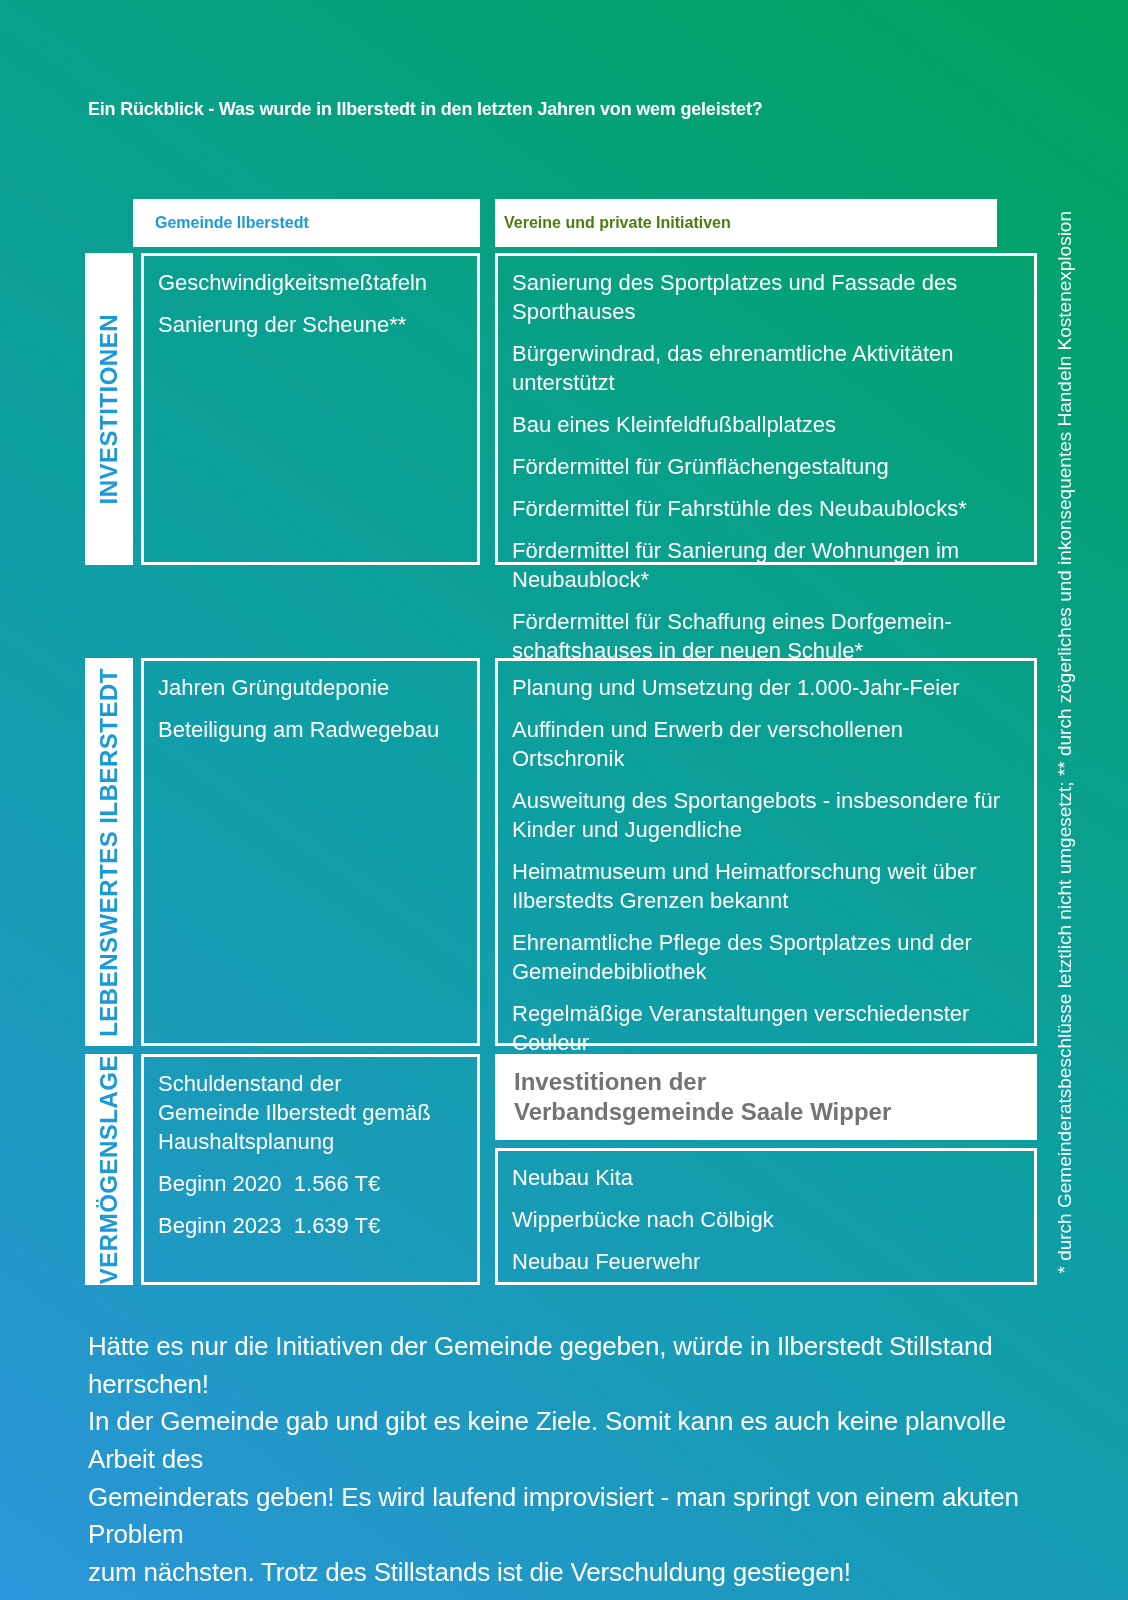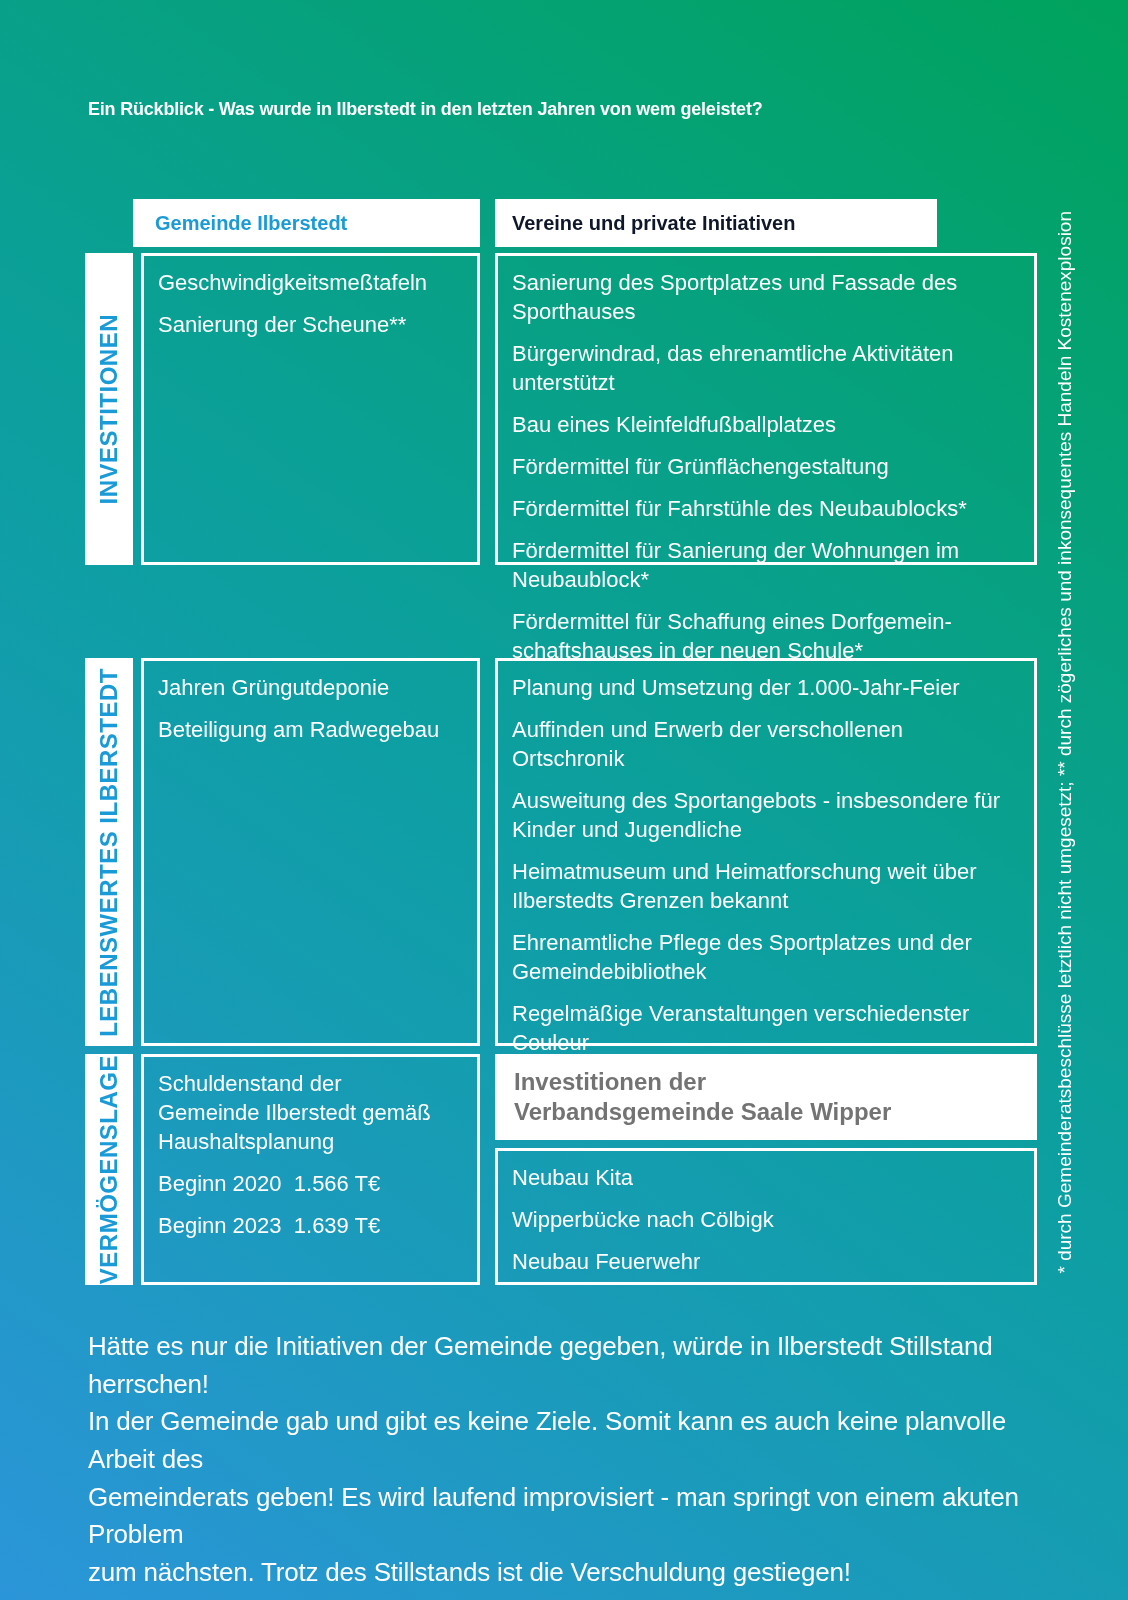--- a/index.html
+++ b/index.html
@@ -11,24 +11,24 @@
     position:relative; width:1128px; height:1600px; overflow:hidden;
     background: linear-gradient(35deg, #2b95d9 0%, #0d9fa2 48%, #00a35c 100%);
   }
   .page-title {
     position:absolute; left:88px; top:99px; width:960px;
     color:#ffffff; font-weight:bold; font-size:18px; letter-spacing:-0.2px;
   }
   .col-header {
     position:absolute; height:48px; background:#ffffff;
     display:flex; align-items:center; box-sizing:border-box;
-    font-weight:bold; font-size:20px;
+    font-weight:bold; font-size:16px;
   }
   .col-header.gemeinde { left:133px; top:199px; width:347px; padding-left:22px; color:#1b9ad8; }
-  .col-header.vereine  { left:495px; top:199px; width:442px; padding-left:17px; color:#0f172a; }
+  .col-header.vereine  { left:495px; top:199px; width:502px; padding-left:9px; color:#4d7c0f; }
   .strip {
     position:absolute; left:85px; width:48px; background:#ffffff;
     display:flex; align-items:center; justify-content:center;
   }
   .strip-label {
     writing-mode: vertical-rl; transform: rotate(180deg);
     color:#1b9ad8; font-weight:bold; font-size:24px; letter-spacing:0.5px;
     white-space:nowrap;
   }
   .cell {

